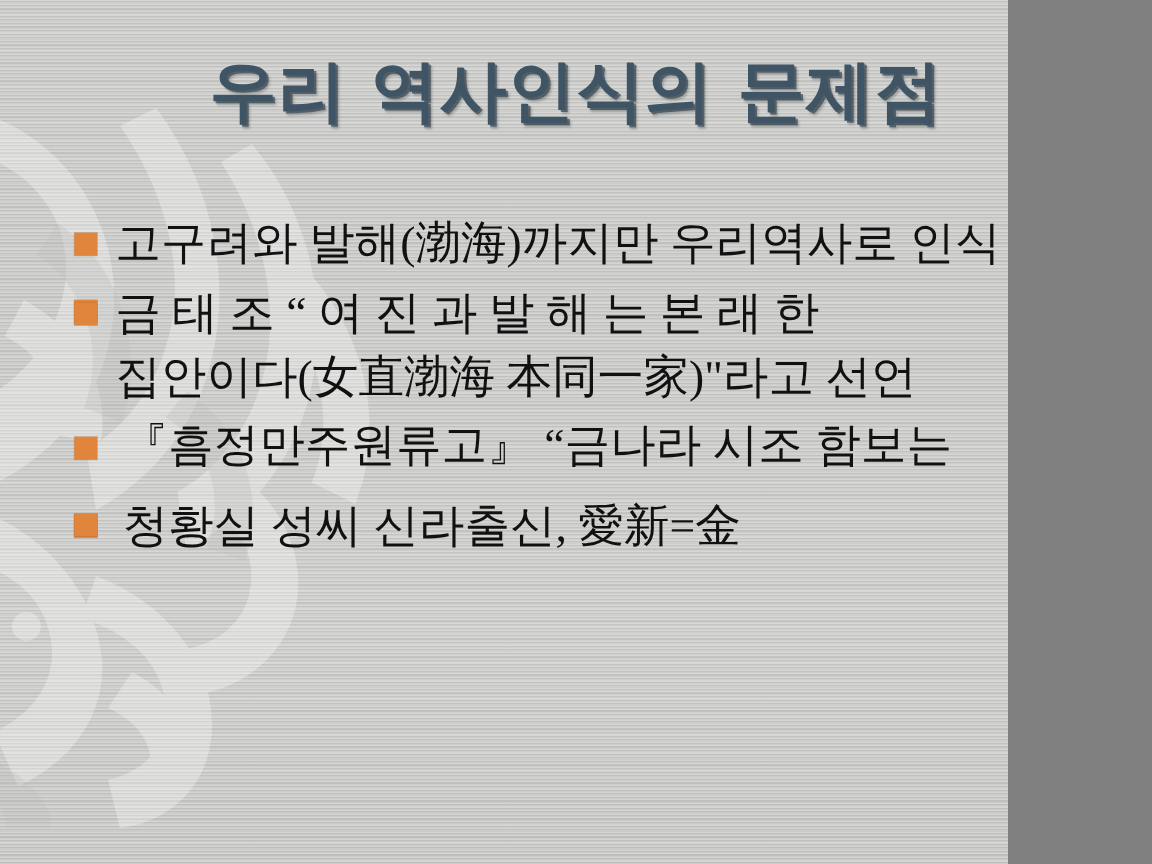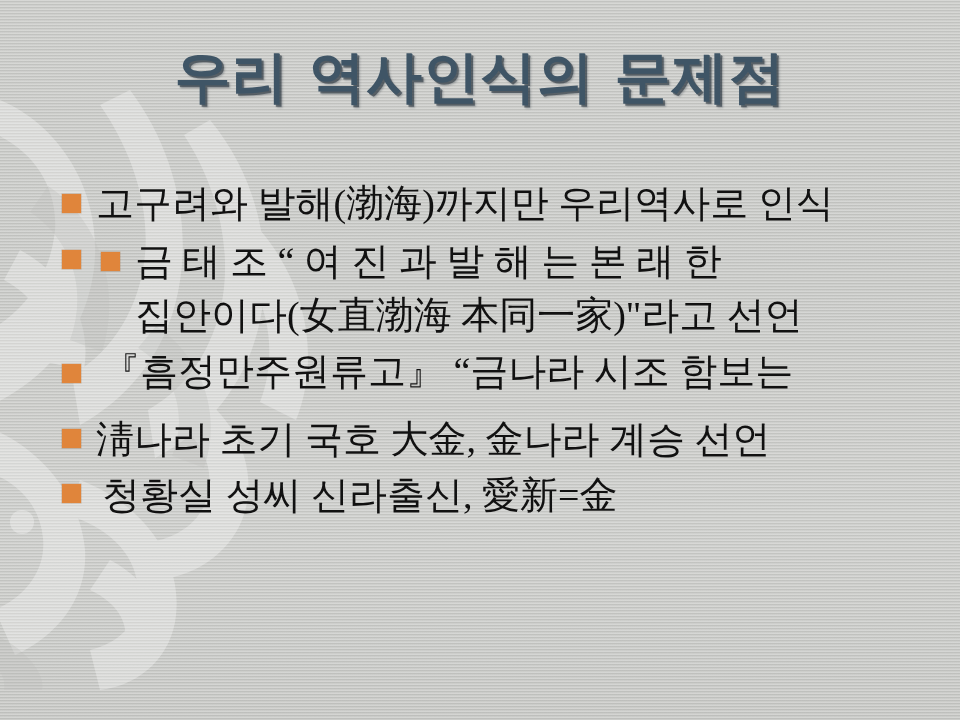--- a/index.html
+++ b/index.html
@@ -2,21 +2,21 @@
 <html><head>
 <meta charset="utf-8">
 <style>
   html, body {
     margin: 0;
     padding: 0;
     background: #808080;
   }
   .slide {
     position: relative;
-    width: 960px;
+    width: 840px;
     height: 720px;
     overflow: hidden;
     background:
       repeating-linear-gradient(
         to bottom,
         rgba(255,255,255,0.26) 0px,
         rgba(255,255,255,0.26) 1px,
         rgba(0,0,0,0.035) 1px,
         rgba(0,0,0,0.035) 2px,
         rgba(255,255,255,0.10) 2px,
@@ -97,21 +97,21 @@
     text-indent: 0;
   }
   .btext.justify {
     text-align: justify;
     text-align-last: left;
   }
   .indent-sm { padding-left: 6px; }
 
   .r1 { margin-bottom: 2px; }
   .r2 { margin-bottom: 4px; }
-  .r3 { margin-bottom: 2px; margin-left: 39px; }
+  .r3 { margin-bottom: 2px; }
   .r4 { margin-bottom: 14px; }
   .r5 { margin-bottom: 2px; }
   .r6 { margin-bottom: 0px; }
 </style>
 </head>
 <body>
 
 <div class="slide">
 
   <div class="watermark">
@@ -159,21 +159,20 @@
       <p class="btext">집안이다(女直渤海 本同一家)"라고 선언</p>
     </div>
 
     <div class="bullet-row r4">
       <span class="marker m4"></span>
       <p class="btext justify indent-sm">『흠정만주원류고』 “금나라 시조 함보는</p>
     </div>
 
     <div class="bullet-row r5">
       <span class="marker m5"></span>
-      <p class="btext">淸나라 초기 국호 大金, 金나라 계승 선언</p>
     </div>
 
     <div class="bullet-row r6">
       <span class="marker m6"></span>
       <p class="btext indent-sm">청황실 성씨 신라출신, 愛新=金</p>
     </div>
 
   </div>
 </div>
 

